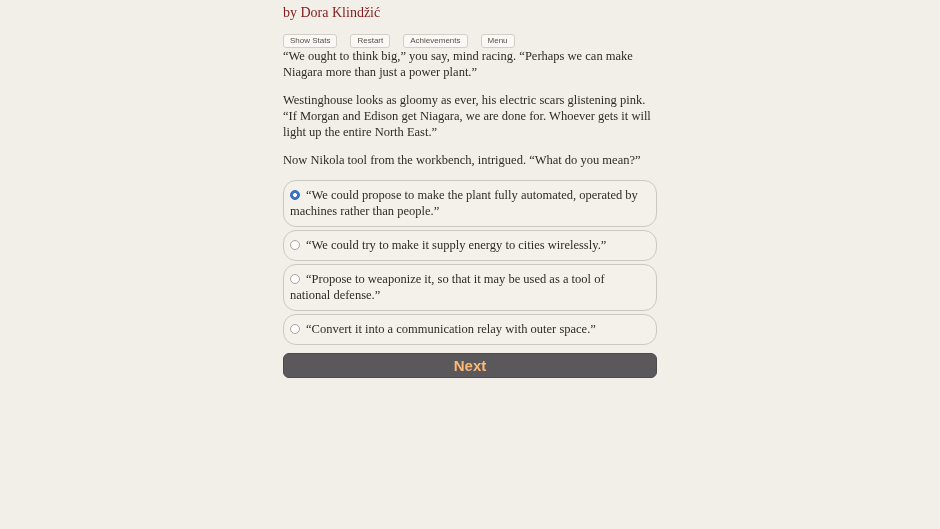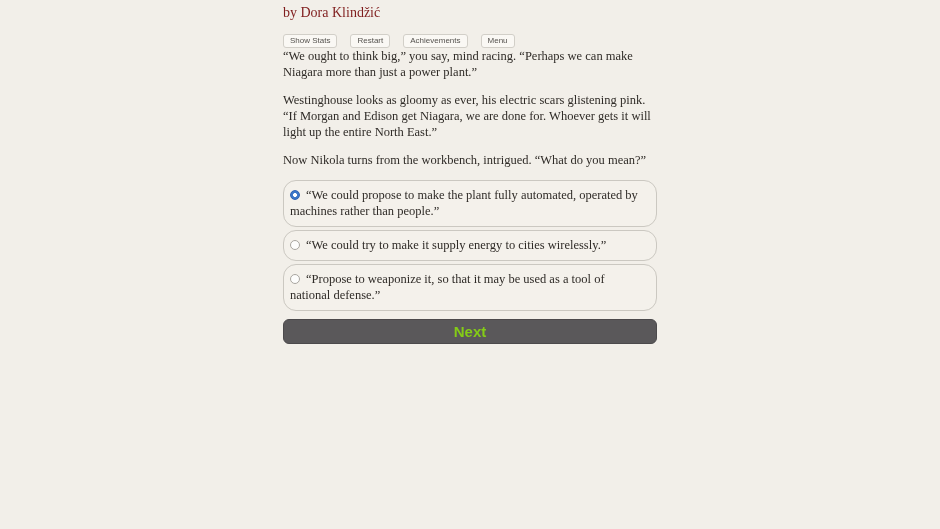--- a/index.html
+++ b/index.html
@@ -69,21 +69,21 @@
     background: radial-gradient(circle at center, #ffffff 0 1.8px, #3b76c8 2.2px);
   }
   .next-btn {
     display: block;
     width: 100%;
     margin-top: 8px;
     height: 25px;
     background: #5a585a;
     border: 1px solid #4c4a4c;
     border-radius: 6px;
-    color: #84cc16;
+    color: #fdba74;
     font-family: "Liberation Sans", sans-serif;
     font-size: 15px;
     font-weight: bold;
     text-align: center;
     line-height: 23px;
     cursor: pointer;
   }
 </style>
 </head>
 <body>
@@ -95,30 +95,33 @@
   <div class="toolbar">
     <button>Show Stats</button>
     <button>Restart</button>
     <button>Achievements</button>
     <button>Menu</button>
   </div>
 
   <div class="story">
     <p>“We ought to think big,” you say, mind racing. “Perhaps we can make Niagara more than just a power plant.”</p>
     <p>Westinghouse looks as gloomy as ever, his electric scars glistening pink. “If Morgan and Edison get Niagara, we are done for. Whoever gets it will light up the entire North East.”</p>
-    <p>Now Nikola turns from the workbench, intrigued. “What do you mean?”</p>
+    <p>Now Nikola tool from the workbench, intrigued. “What do you mean?”</p>
   </div>
 
   <div class="choices">
     <label class="choice selected">
       <span class="radio"></span><span>“We could propose to make the plant fully automated, operated by machines rather than people.”</span>
     </label>
     <label class="choice">
       <span class="radio"></span><span>“We could try to make it supply energy to cities wirelessly.”</span>
     </label>
     <label class="choice">
       <span class="radio"></span><span>“Propose to weaponize it, so that it may be used as a tool of national defense.”</span>
     </label>
+    <label class="choice">
+      <span class="radio"></span><span>“Convert it into a communication relay with outer space.”</span>
+    </label>
   </div>
 
   <button class="next-btn">Next</button>
 
 </div>
 
 </body></html>

